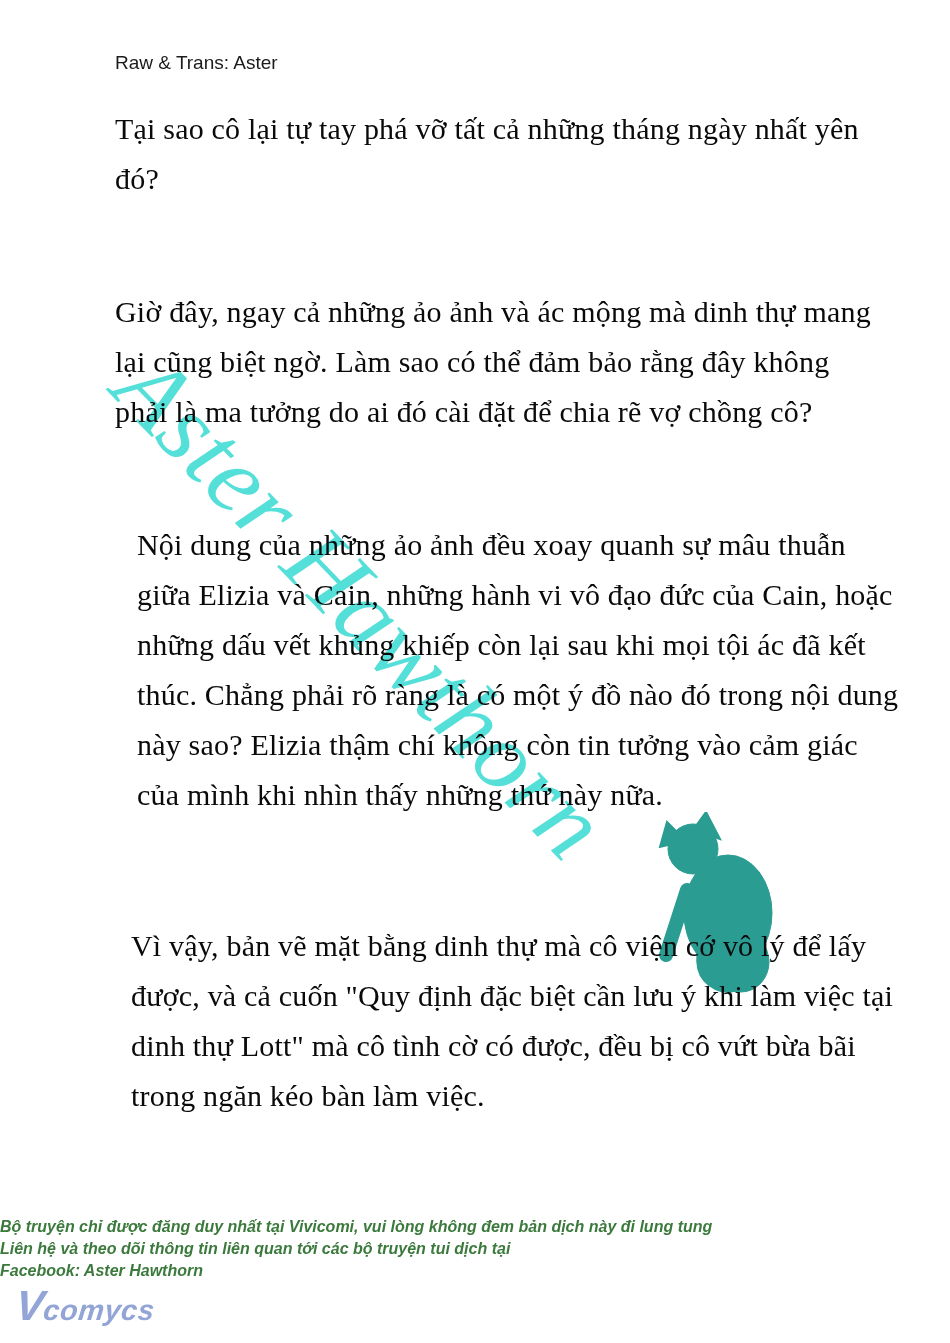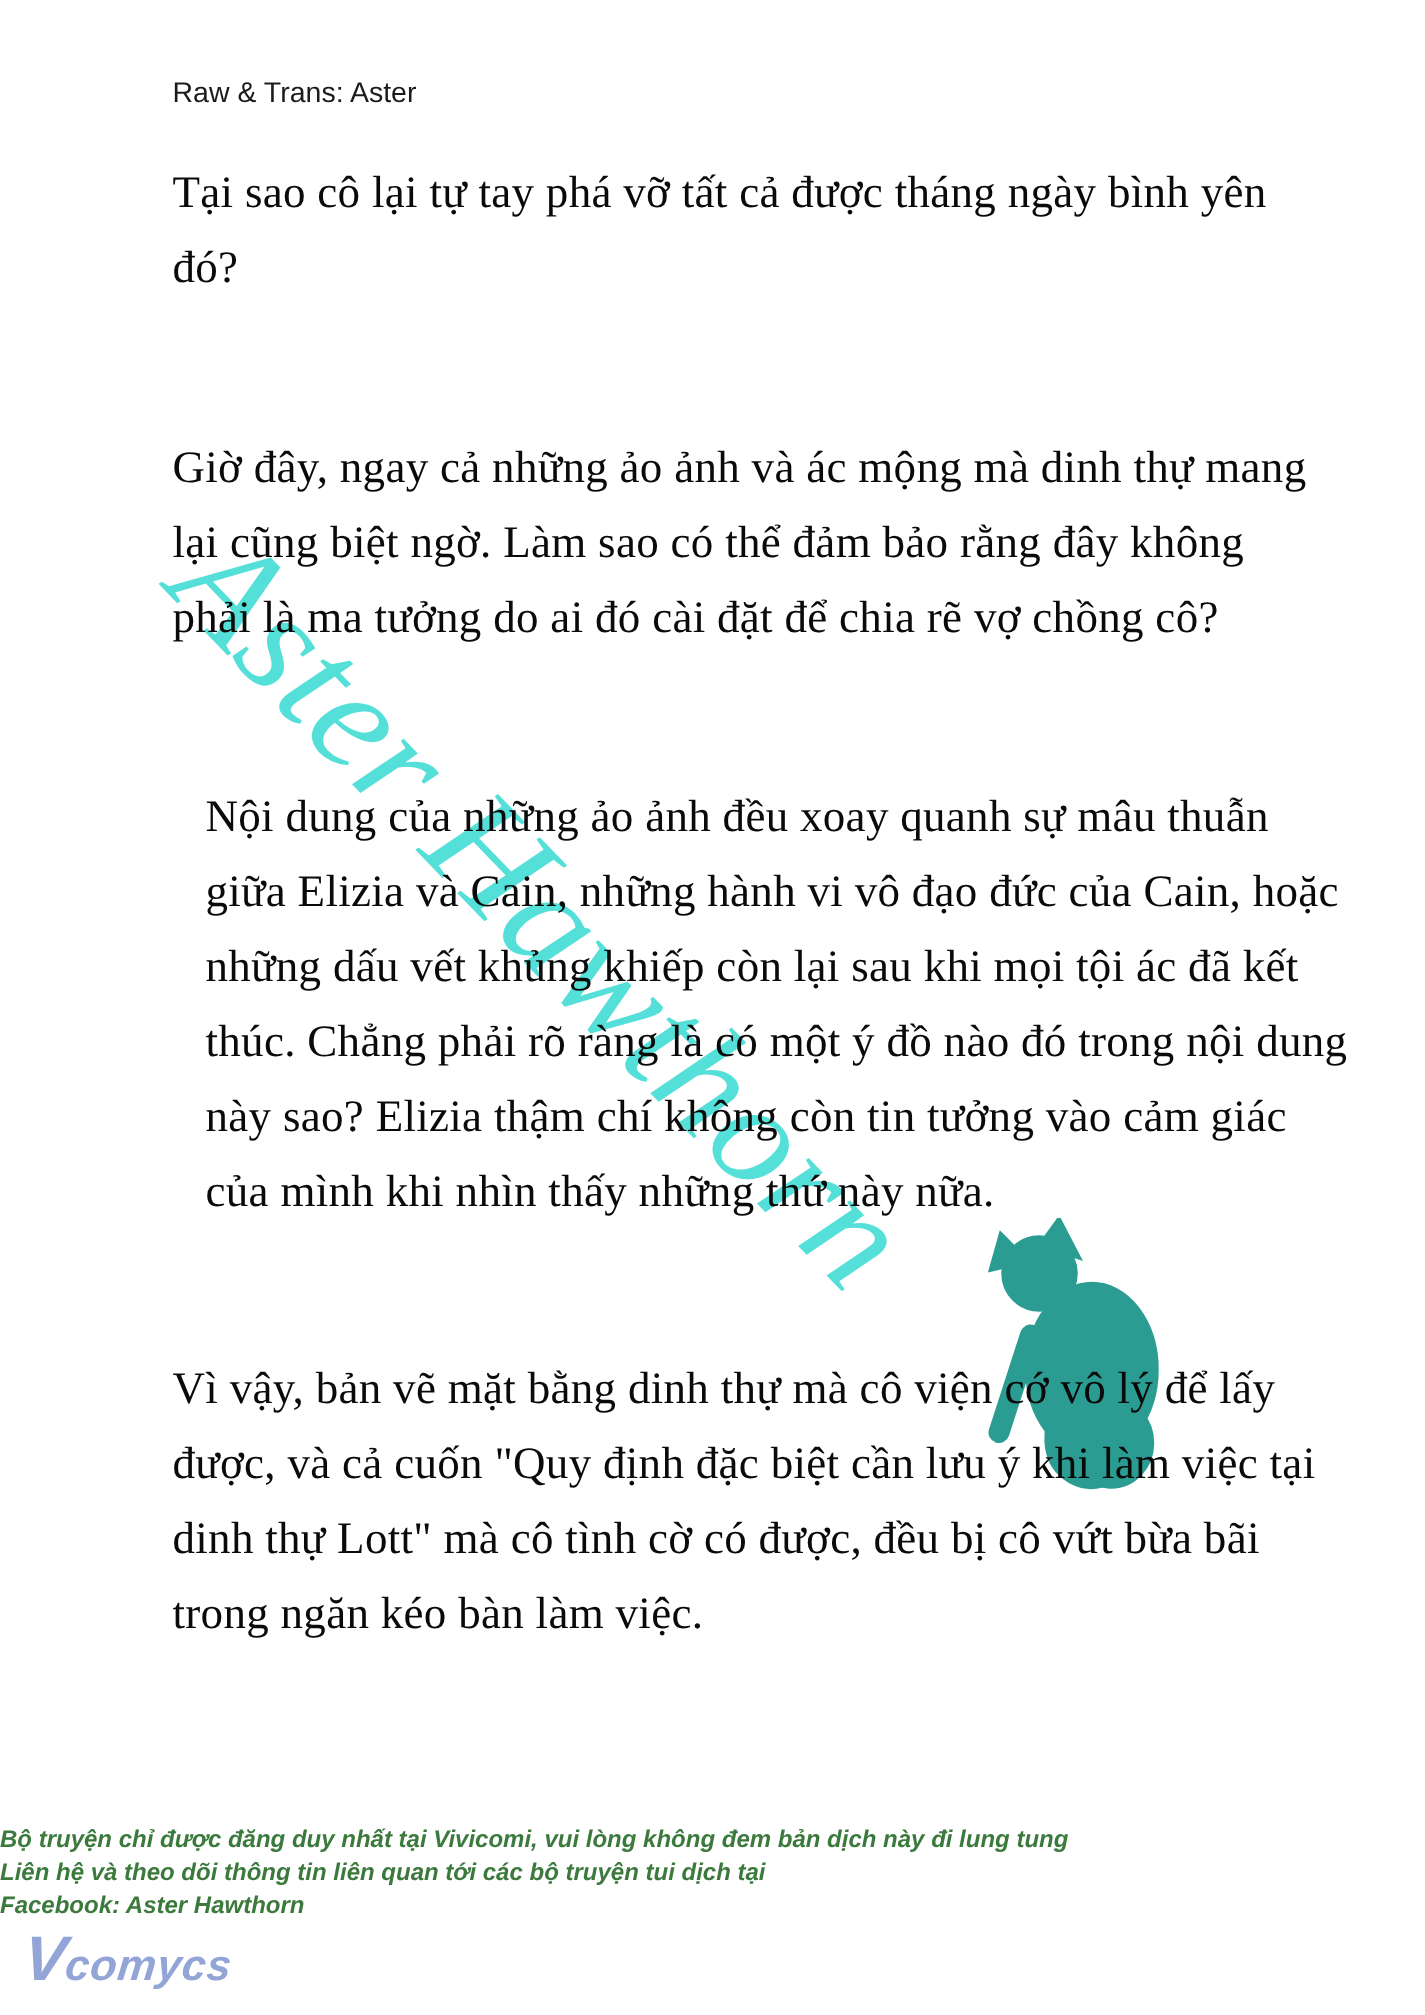--- a/index.html
+++ b/index.html
@@ -24,21 +24,21 @@
   .cat * { fill:var(--cat-color, #2B9C92); stroke:var(--cat-color, #2B9C92); }
   .text-layer { position:absolute; left:0; top:0; width:100%; height:100%; z-index:3; }
   .para { position:absolute; left:115px; }
   .line {
     font-size:30px; line-height:50px; white-space:nowrap;
     color:var(--text-color, #0a0a0a); letter-spacing:0.2px;
   }
   .p1 { top:104px; }
   .p2 { top:287px;font-family:Liberation Serif, serif; }
   .p3 { top:520px;margin-left:22px; }
-  .p4 { top:901px; }
+  .p4 { top:921px;margin-left:16px; }
   .footer {
     position:absolute; top:1216px; left:0; width:100%;
     text-align:left; z-index:3;
     font-family:"Liberation Sans", sans-serif;
     font-style:italic; font-weight:bold;
     font-size:16px; line-height:22px;
     color:var(--footer-color, #3B7A3C);
   }
   .logo {
     position:absolute; left:16px; top:1286px; z-index:3;
@@ -65,21 +65,21 @@
     <circle cx="40" cy="37" r="25"></circle>
     <ellipse cx="75" cy="101" rx="44" ry="58"></ellipse>
     <ellipse cx="88" cy="150" rx="28" ry="30"></ellipse>
     <line x1="34" y1="78" x2="13" y2="143" stroke-width="14" stroke-linecap="round"></line>
     <path d="M56,124 C47,149 51,164 66,171 C75,175 86,172 91,164" fill="none" stroke-width="16" stroke-linecap="round"></path>
   </svg>
 
   <div class="text-layer">
 
     <div class="para p1">
-      <div class="line">Tại sao cô lại tự tay phá vỡ tất cả được tháng ngày bình yên</div>
+      <div class="line">Tại sao cô lại tự tay phá vỡ tất cả những tháng ngày nhất yên</div>
       <div class="line">đó?</div>
     </div>
 
     <div class="para p2">
       <div class="line">Giờ đây, ngay cả những ảo ảnh và ác mộng mà dinh thự mang</div>
       <div class="line">lại cũng biệt ngờ. Làm sao có thể đảm bảo rằng đây không</div>
       <div class="line">phải là ma tưởng do ai đó cài đặt để chia rẽ vợ chồng cô?</div>
     </div>
 
     <div class="para p3">

